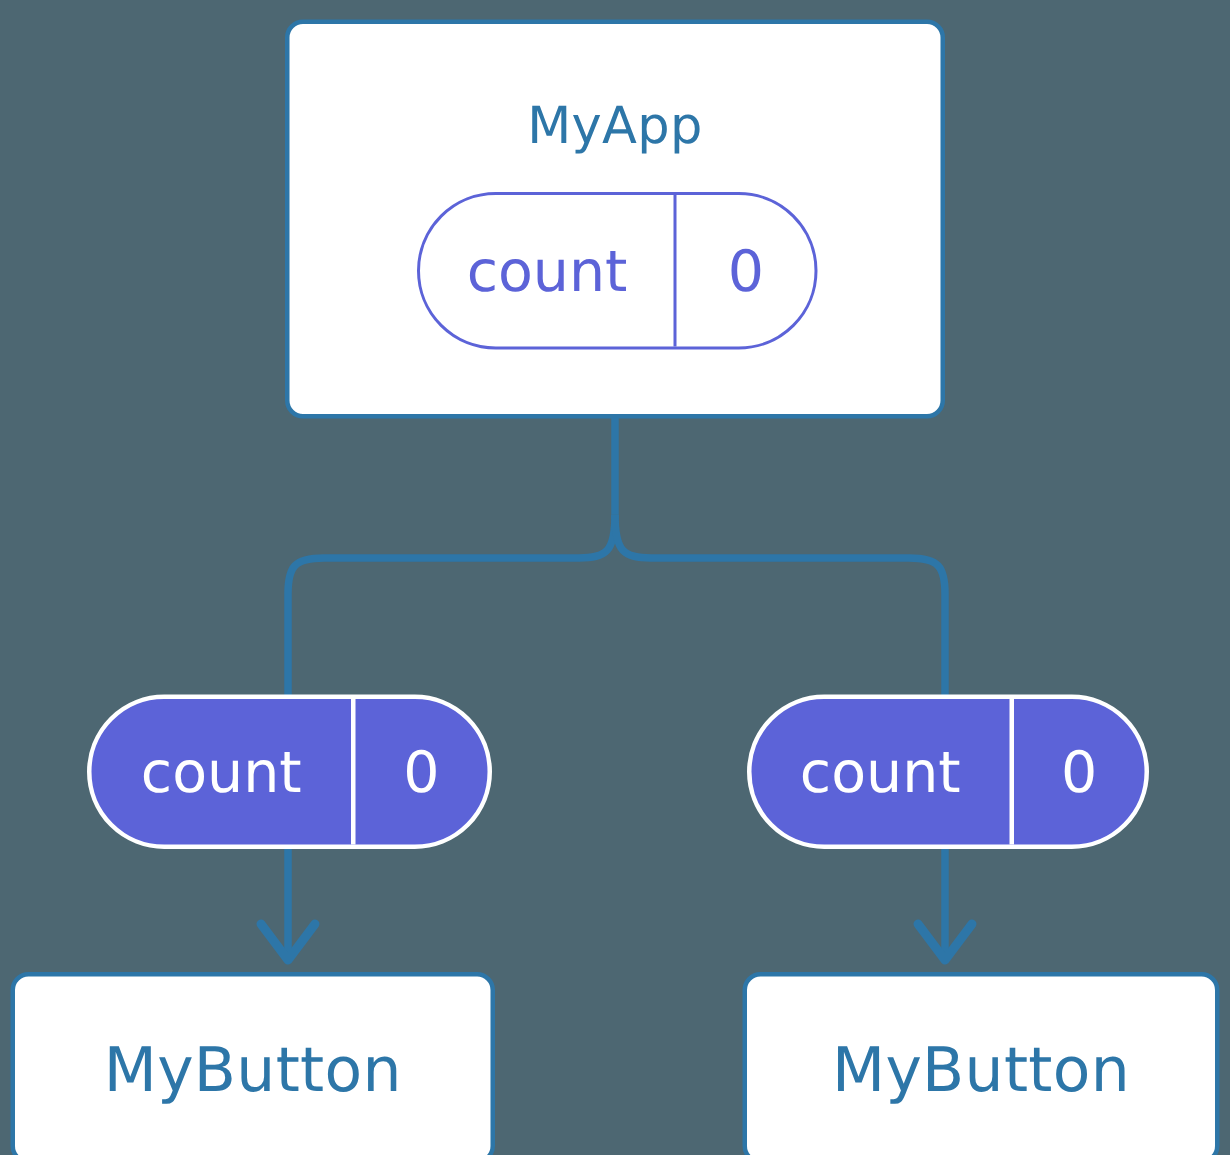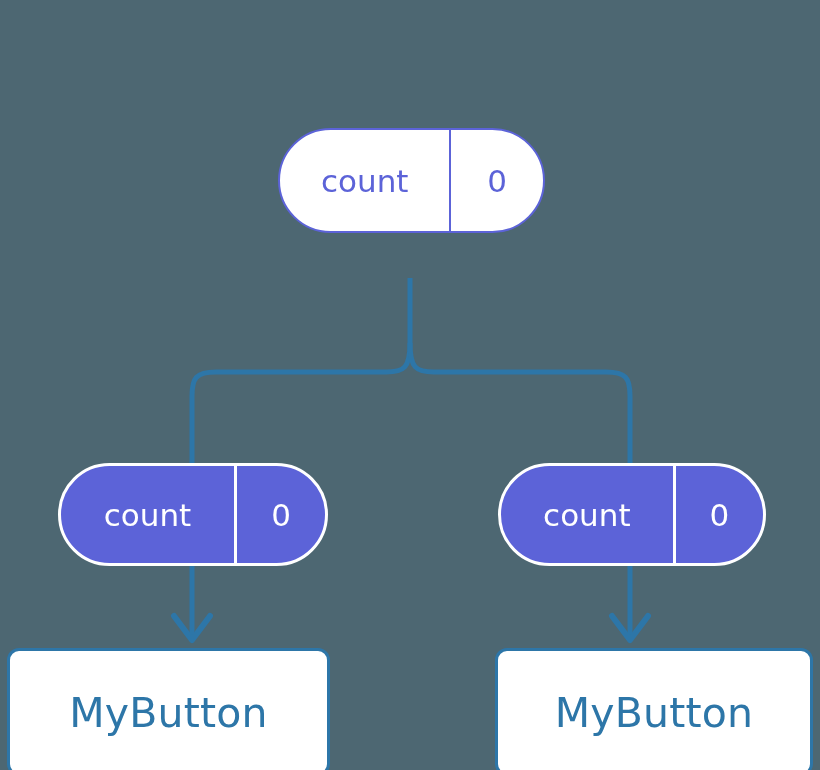--- a/index.html
+++ b/index.html
@@ -61,21 +61,21 @@
   }
   .pill-filled {
     border: 3px solid #ffffff;
     border-radius: 999px;
     background: #5c63d8;
   }
   .pill-key, .pill-val {
     display: flex;
     align-items: center;
     justify-content: center;
-    font-size: 31px;
+    font-size: 38px;
     white-space: nowrap;
     box-sizing: border-box;
   }
   .pill-outline .pill-key,
   .pill-outline .pill-val { color: #5c63d8; }
   .pill-filled .pill-key,
   .pill-filled .pill-val { color: #ffffff; }
 
   .pill-outline .pill-key { border-right: 2px solid #5c63d8; }
   .pill-filled  .pill-key { border-right: 3px solid #ffffff; }
@@ -120,20 +120,23 @@
              C 626 372, 630 378, 630 396
              L 630 470" fill="none" stroke="#2d76a8" stroke-width="5" stroke-linecap="butt"></path>
 
     <path d="M 192 560 L 192 640" fill="none" stroke="#2d76a8" stroke-width="5"></path>
     <path d="M 174 616 L 192 640 L 210 616" fill="none" stroke="#2d76a8" stroke-width="6" stroke-linecap="round" stroke-linejoin="round"></path>
 
     <path d="M 630 560 L 630 640" fill="none" stroke="#2d76a8" stroke-width="5"></path>
     <path d="M 612 616 L 630 640 L 648 616" fill="none" stroke="#2d76a8" stroke-width="6" stroke-linecap="round" stroke-linejoin="round"></path>
   </svg>
 
+  <div class="node component-box" id="myapp-node">
+    <div class="component-title">MyApp</div>
+  </div>
 
   <div class="pill pill-outline" id="app-state-pill">
     <div class="pill-key">count</div>
     <div class="pill-val">0</div>
   </div>
 
   <div class="pill pill-filled pill-left">
     <div class="pill-key">count</div>
     <div class="pill-val">0</div>
   </div>

